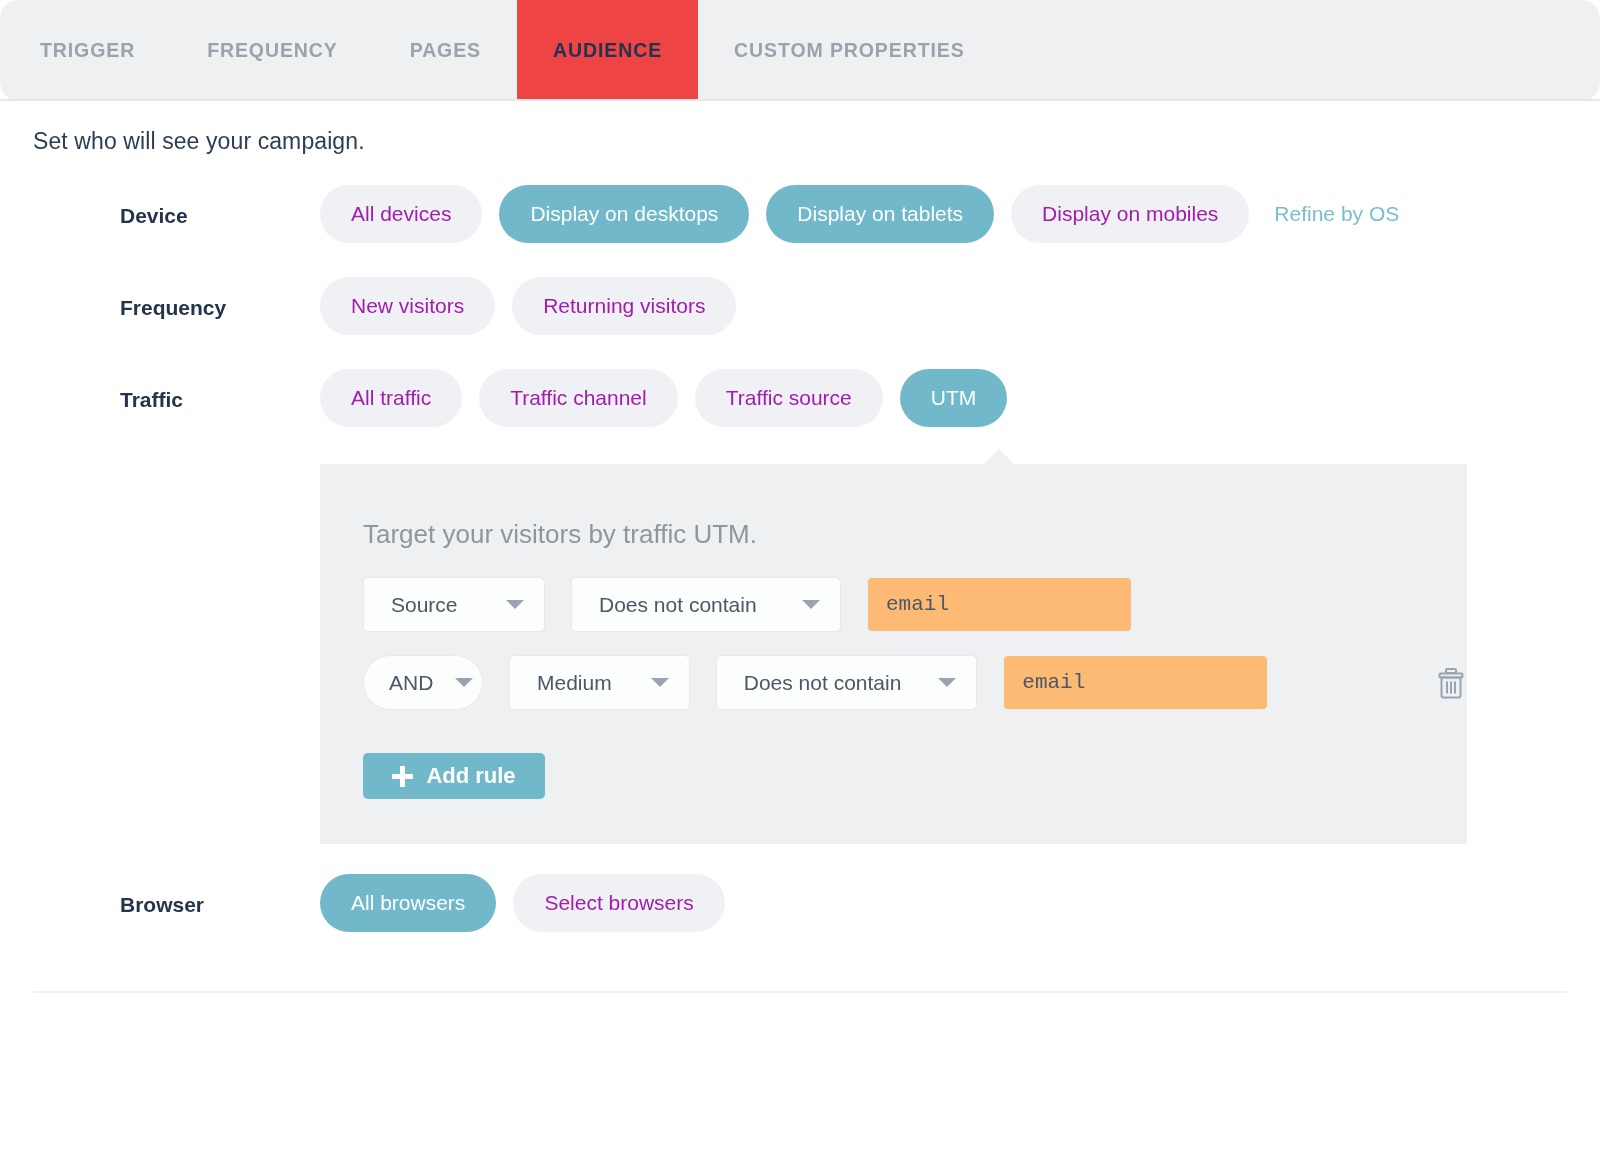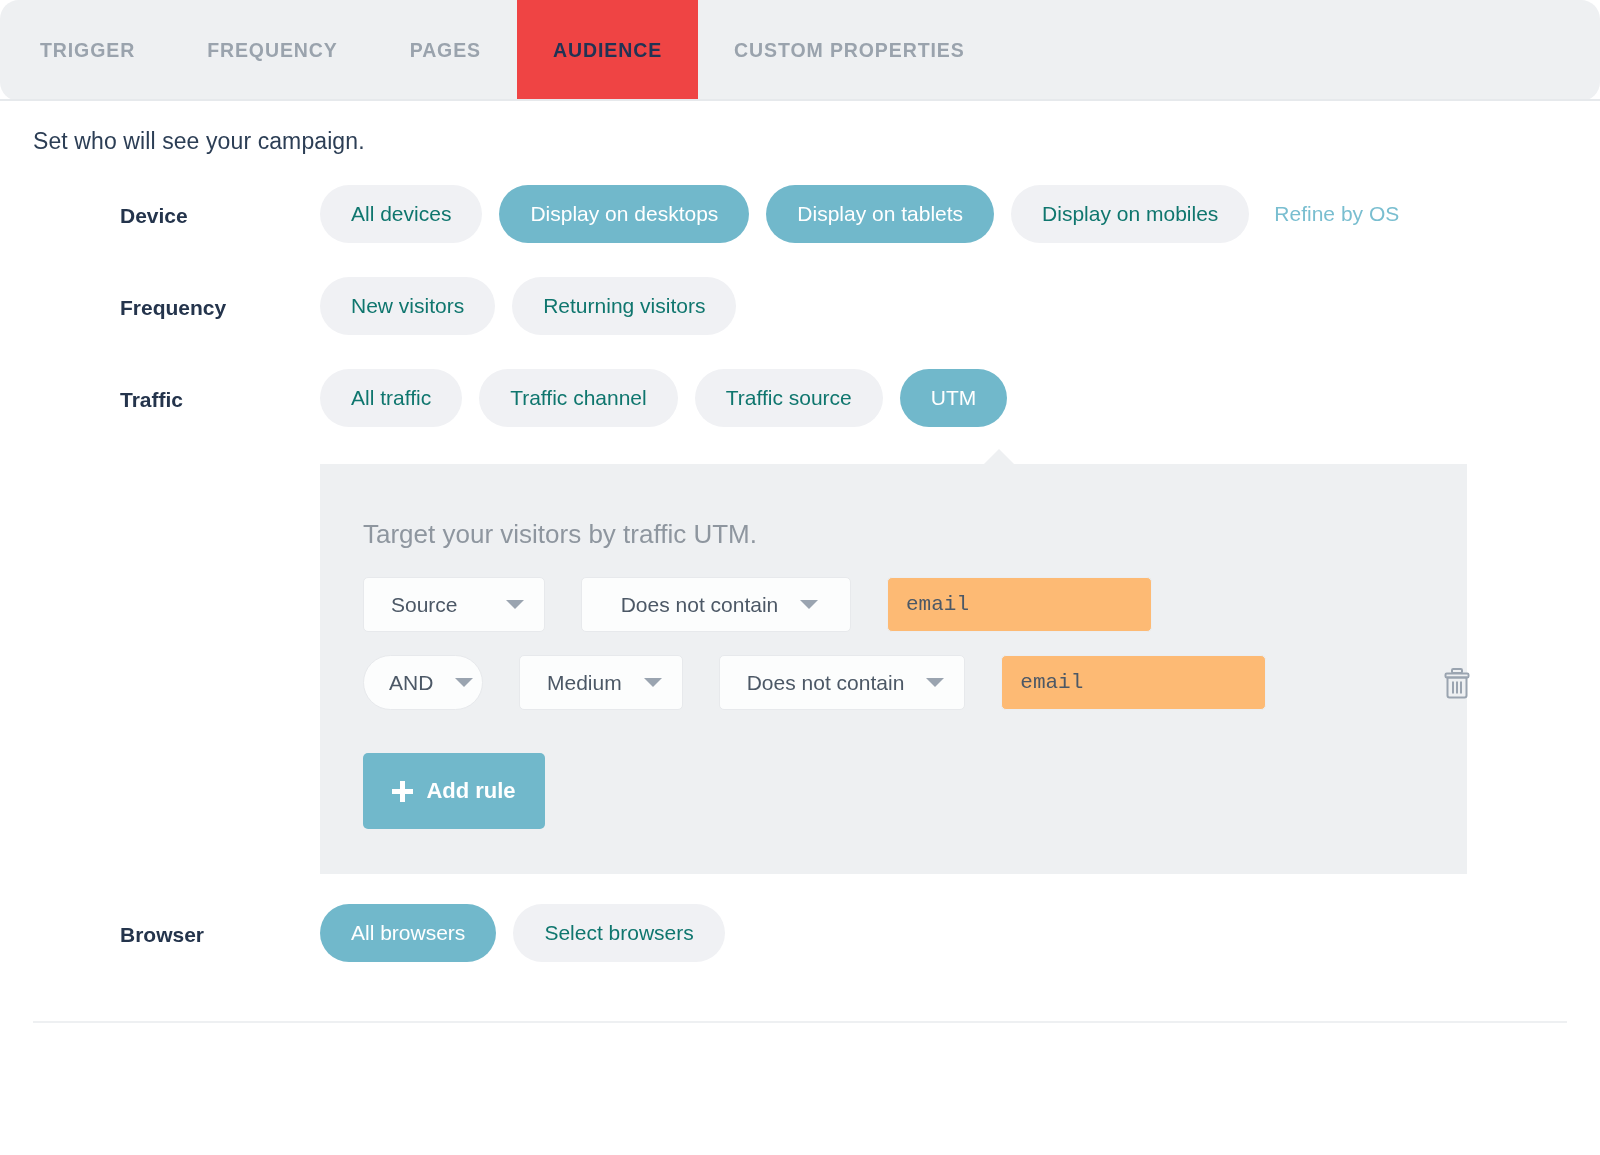--- a/index.html
+++ b/index.html
@@ -77,21 +77,21 @@
     gap: 17px;
   }
   .pill {
     height: 58px;
     border-radius: 29px;
     padding: 0 31px;
     display: inline-flex;
     align-items: center;
     justify-content: center;
     font-size: 21px;
-    color: #0f766e;
+    color: #a21caf;
     background: #f0f1f4;
     border: none;
     cursor: pointer;
     white-space: nowrap;
     font-family: inherit;
   }
   .pill.sel {
     background: #71b8cb;
     color: #ffffff;
   }
@@ -123,21 +123,21 @@
     padding: 55px 0 45px 43px;
   }
   .panel-caption {
     font-size: 26px;
     color: #8e969f;
     margin-bottom: 27px;
   }
   .rule {
     display: flex;
     align-items: center;
-    gap: 36px;
+    gap: 26px;
     margin-bottom: 23px;
   }
   .ctl {
     height: 55px;
     background: #fcfdfd;
     border: 1px solid #e7e9ec;
     border-radius: 5px;
     display: inline-flex;
     align-items: center;
     justify-content: space-between;
@@ -151,21 +151,21 @@
   .ctl.pill-ctl { border-radius: 28px; padding: 0 18px 0 25px; }
   .ctl .arrow {
     margin-left: 22px;
     width: 0; height: 0;
     border-left: 9px solid transparent;
     border-right: 9px solid transparent;
     border-top: 9px solid #9aa4b0;
     flex: 0 0 auto;
   }
   .w-source { width: 182px; }
-  .w-cond   { width: 270px; justify-content: center; }
+  .w-cond   { width: 270px; }
   .w-and    { width: 120px; }
   .w-medium { width: 186px; }
   .txtbox {
     height: 55px;
     background: #fdba74;
     border: 1px solid #eceef1;
     border-radius: 5px;
     padding: 0 18px;
     font-size: 21px;
     color: #4c5866;
@@ -177,21 +177,21 @@
   .trash {
     margin-left: 140px;
     width: 34px; height: 34px;
     cursor: pointer;
     display: inline-flex;
     align-items: center;
     justify-content: center;
   }
   .addrule {
     margin-top: 20px;
-    height: 76px;
+    height: 46px;
     width: 182px;
     background: #71b8cb;
     border: none;
     border-radius: 5px;
     color: #fff;
     font-size: 22px;
     font-weight: 700;
     display: inline-flex;
     align-items: center;
     justify-content: center;

